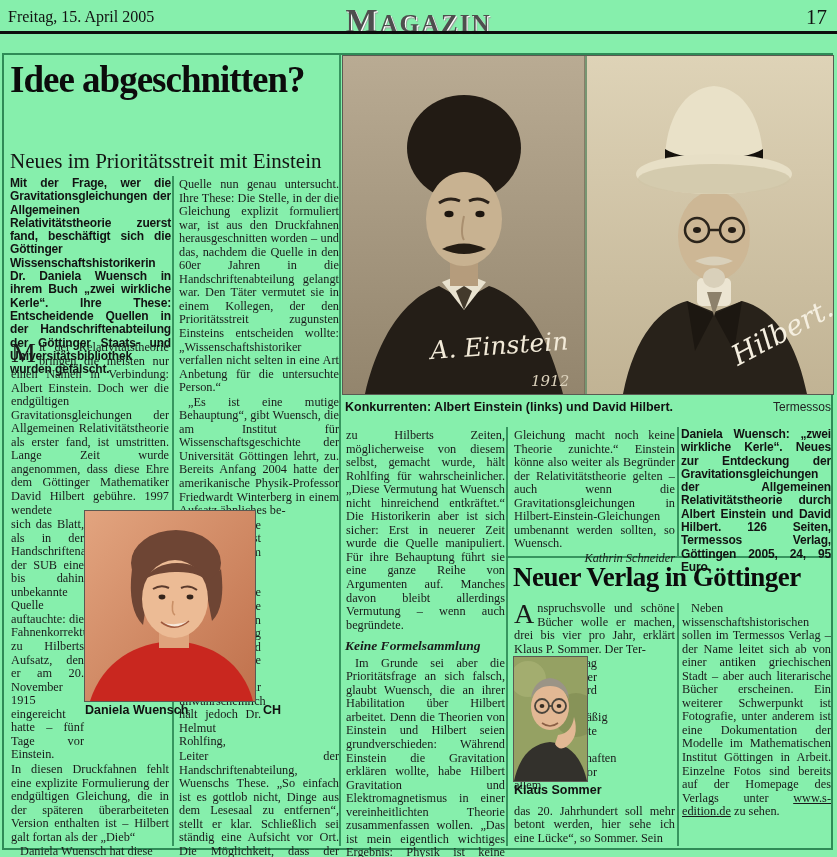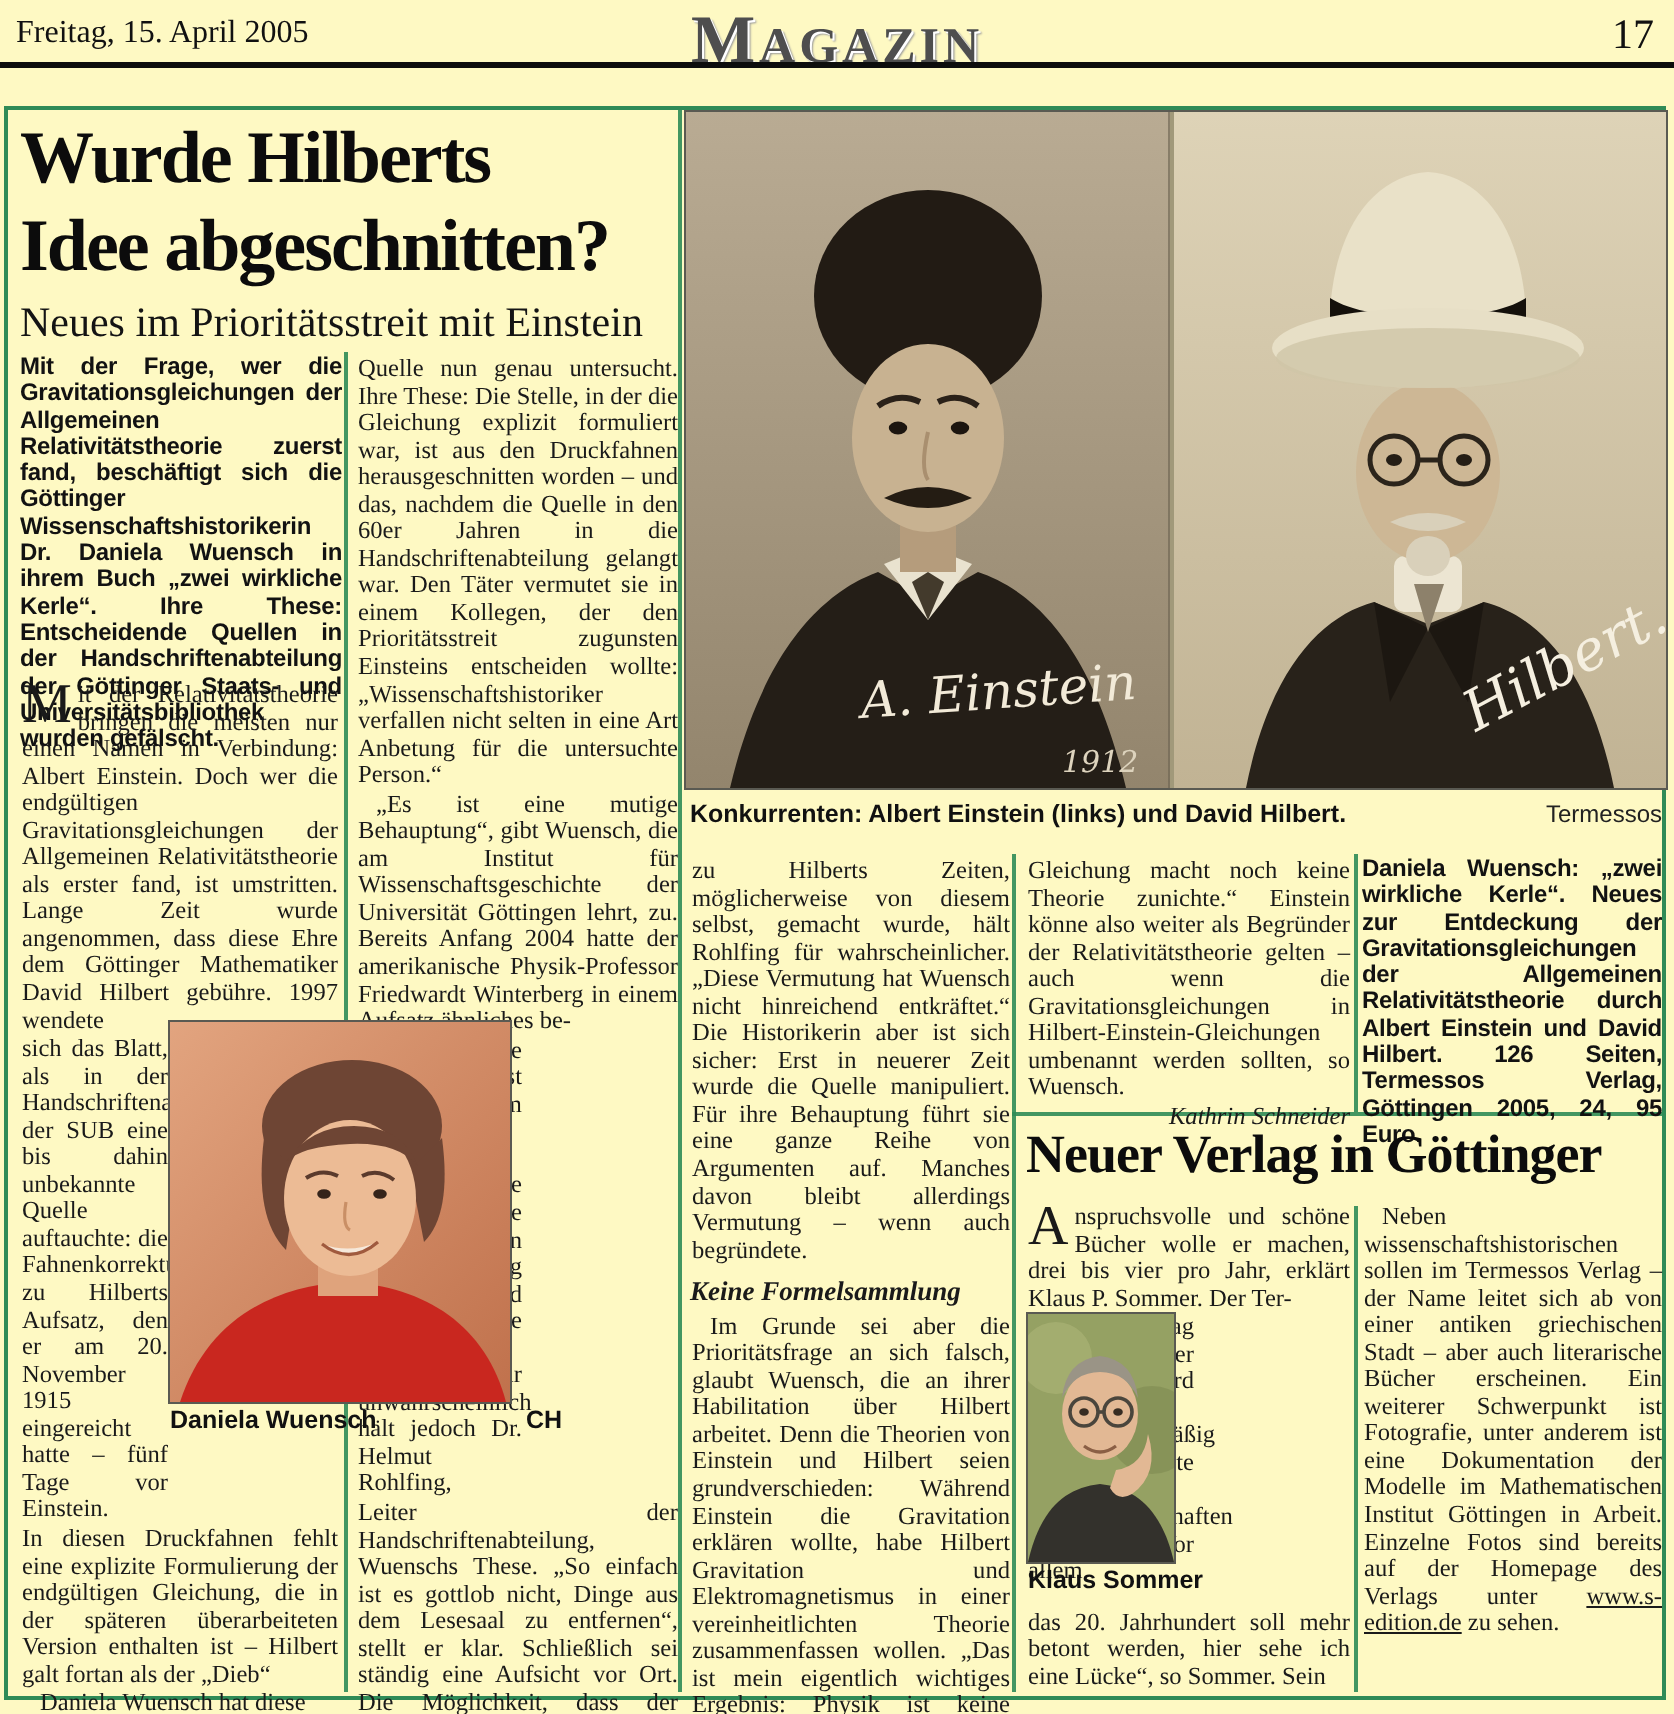--- a/index.html
+++ b/index.html
@@ -1,16 +1,16 @@
 <!DOCTYPE html>
 <html lang="de"><head>
 <meta charset="utf-8">
 <style>
   html,body{margin:0;padding:0;background:#e9e9e9;}
-  #page{position:relative;width:837px;height:857px;background:#fef9c3;
+  #page{position:relative;width:837px;height:857px;background:#86efac;
         font-family:"Liberation Serif",serif;color:#151515;overflow:hidden;}
   .abs{position:absolute;}
 
   
   .hdr-date{left:8px;top:8px;font-size:16px;color:#111;}
   .masthead{left:0;right:0;top:2px;text-align:center;font-weight:bold;
             font-size:25px;letter-spacing:2px;color:#4e4e4e;
             text-shadow:1px 1px 0 #ffffff,1.6px 1.6px 1px #9a9a9a;}
   .masthead::first-letter{font-size:34px;}
   .pageno{right:10px;top:5px;font-size:21px;color:#111;}
@@ -66,21 +66,20 @@
 
   <div class="abs frame"></div>
   <div class="abs vrule" style="left:172px;top:176px;height:670px;"></div>
   <div class="abs vrule" style="left:339px;top:55px;height:791px;"></div>
   <div class="abs vrule" style="left:506px;top:427px;height:419px;"></div>
   <div class="abs vrule" style="left:677px;top:427px;height:129px;"></div>
   <div class="abs vrule" style="left:677px;top:603px;height:243px;"></div>
   <div class="abs hrule" style="left:506px;top:556px;width:325px;"></div>
 
   <div class="abs headline">
-    <div>Wurde Hilberts</div>
     <div>Idee abgeschnitten?</div>
   </div>
   <div class="abs subtitle">Neues im Prioritätsstreit mit Einstein</div>
 
   <div class="abs intro">Mit der Frage, wer die Gravitationsgleichungen der Allgemeinen Relativitätstheorie zuerst fand, beschäftigt sich die Göttinger Wissenschaftshistorikerin Dr. Daniela Wuensch in ihrem Buch „zwei wirkliche Kerle“. Ihre These: Entscheidende Quellen in der Handschriftenabteilung der Göttinger Staats- und Universitätsbibliothek wurden gefälscht.</div>
 
   <div class="abs body-text" style="left:10px;top:340px;width:160px;">
     <p><span class="dropcap">M</span><span>it der Relativitätstheorie bringen die meisten nur einen Namen in Verbindung: Albert Einstein. Doch wer die endgültigen Gravitationsgleichungen der Allgemeinen Relativitätstheorie als erster fand, ist umstritten. Lange Zeit wurde angenommen, dass diese Ehre dem Göttinger Mathematiker David Hilbert gebühre. 1997 wendete</span></p>
     <p class="narrow-l">sich das Blatt, als in der Handschriftenabteilung der SUB eine bis dahin unbekannte Quelle auftauchte: die Fahnenkorrekturen zu Hilberts Aufsatz, den er am 20. November 1915 eingereicht hatte – fünf Tage vor Einstein.</p>
     <p>In diesen Druckfahnen fehlt eine explizite Formulierung der endgültigen Gleichung, die in der späteren überarbeiteten Version enthalten ist – Hilbert galt fortan als der „Dieb“</p>

